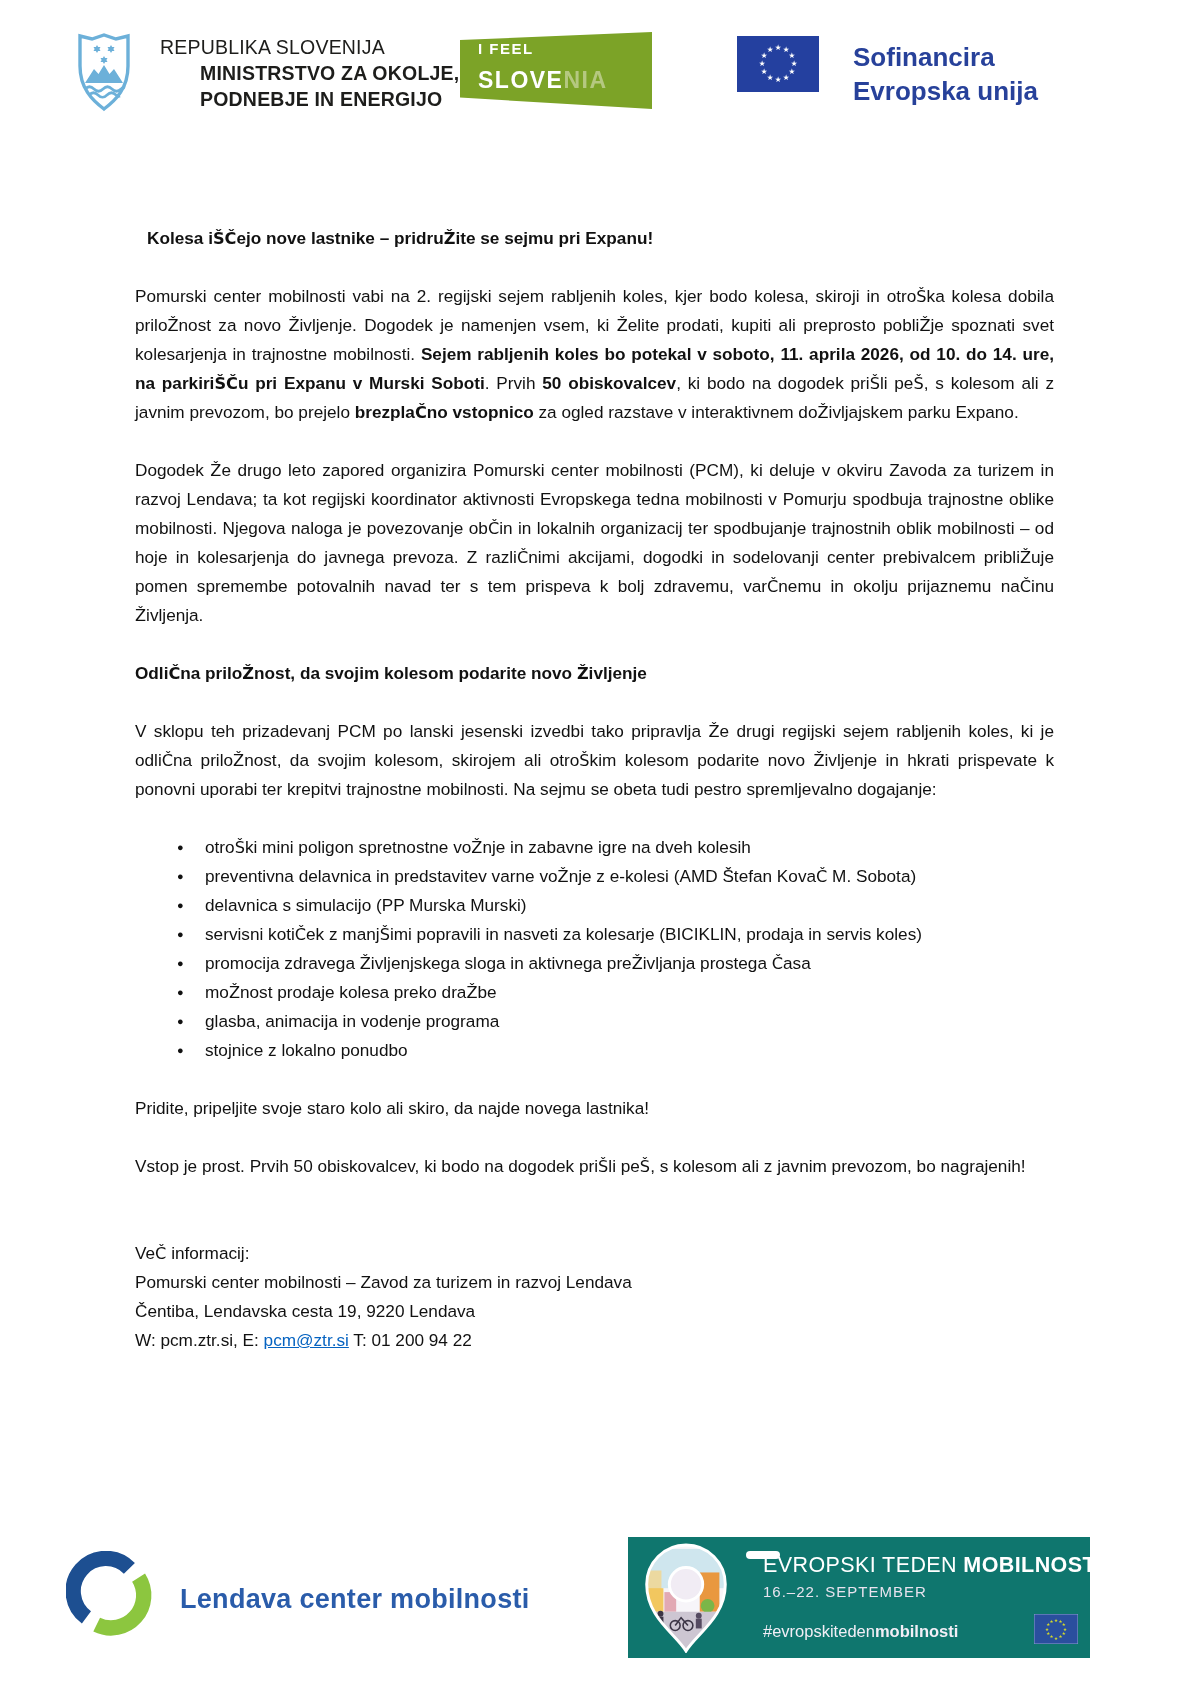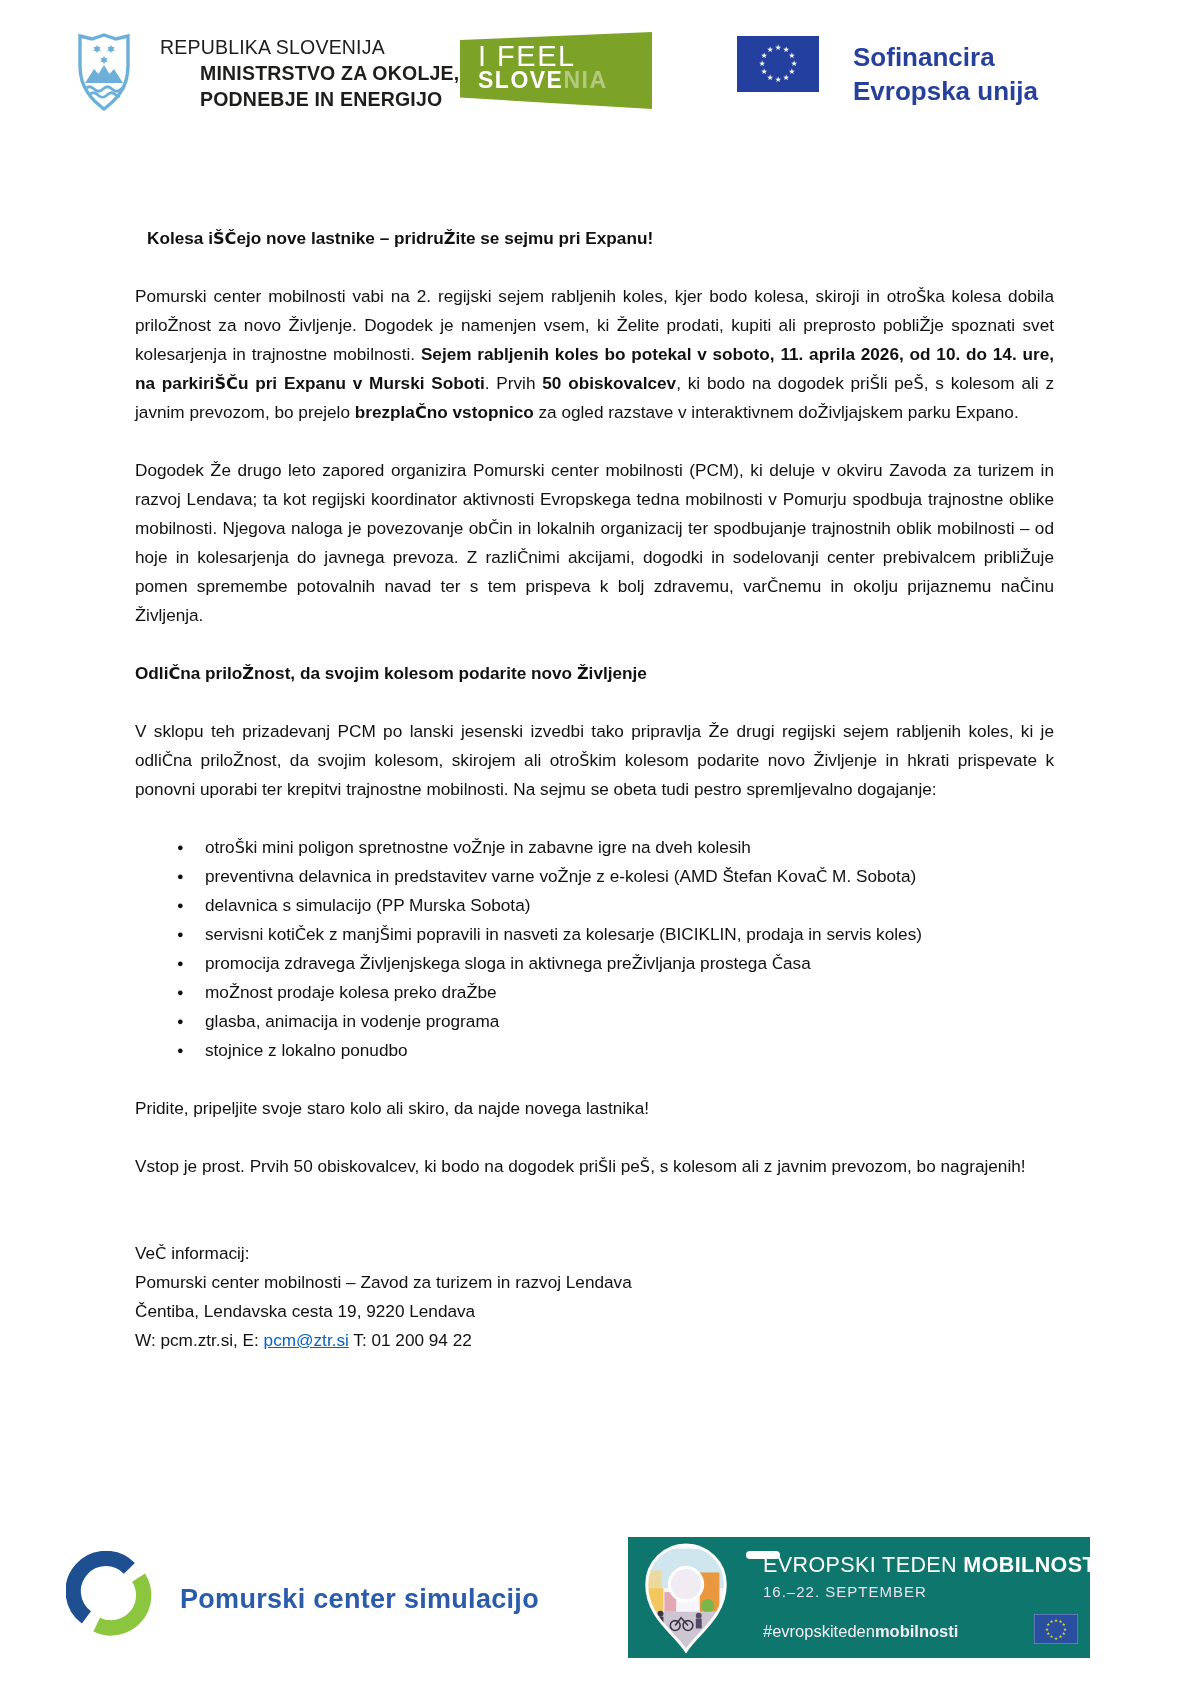--- a/index.html
+++ b/index.html
@@ -6,21 +6,21 @@
   .page{position:relative;width:1200px;height:1695px;background:#fff;overflow:hidden;
         font-family:"Liberation Sans",sans-serif;color:#141414;border-radius:31px;}
 
   
   .gov{position:absolute;left:72px;top:30px;display:flex;gap:24px;align-items:flex-start;}
   .gov-text{font-size:19.5px;line-height:26px;color:#1d1d1b;padding-top:4px;letter-spacing:.2px;}
   .gov-text .l2,.gov-text .l3{font-weight:bold;margin-left:40px;}
 
   .ifs{position:absolute;left:460px;top:32px;width:192px;height:81px;background:#7ca327;
        clip-path:polygon(0 10%,100% 0,100% 95%,0 81%);}
-  .ifs .t1{position:absolute;left:18px;top:8px;font-size:29px;font-weight:normal;color:#fff;letter-spacing:1.5px;}
+  .ifs .t1{position:absolute;left:18px;top:8px;font-size:15px;font-weight:bold;color:#fff;letter-spacing:1.5px;}
   .ifs .t2{position:absolute;left:18px;top:35px;font-size:23px;font-weight:bold;color:#fff;letter-spacing:1.5px;}
   .ifs .nia{color:#b5c880;}
 
   .eu{position:absolute;left:737px;top:36px;display:flex;gap:34px;align-items:flex-start;}
   .eu-text{font-size:26px;font-weight:bold;color:#27419a;line-height:34px;padding-top:4px;}
 
   
   .doc{position:absolute;left:135px;top:212px;width:919px;font-size:17.2px;line-height:29px;color:#111;}
   .doc h1{font-size:17.2px;line-height:29px;margin:12px;font-weight:bold;}
   .doc p{margin:29px 0 0;text-align:justify;}
@@ -118,21 +118,21 @@
 
     <p>Dogodek <span class="dg">Ž</span>e drugo leto zapored organizira Pomurski center mobilnosti (PCM), ki deluje v okviru Zavoda za turizem in razvoj Lendava; ta kot regijski koordinator aktivnosti Evropskega tedna mobilnosti v Pomurju spodbuja trajnostne oblike mobilnosti. Njegova naloga je povezovanje ob<span class="dg">Č</span>in in lokalnih organizacij ter spodbujanje trajnostnih oblik mobilnosti – od hoje in kolesarjenja do javnega prevoza. Z razli<span class="dg">Č</span>nimi akcijami, dogodki in sodelovanji center prebivalcem pribli<span class="dg">Ž</span>uje pomen spremembe potovalnih navad ter s tem prispeva k bolj zdravemu, var<span class="dg">Č</span>nemu in okolju prijaznemu na<span class="dg">Č</span>inu <span class="dg">Ž</span>ivljenja.</p>
 
     <p class="sub">Odli<span class="dg">Č</span>na prilo<span class="dg">Ž</span>nost, da svojim kolesom podarite novo <span class="dg">Ž</span>ivljenje</p>
 
     <p>V sklopu teh prizadevanj PCM po lanski jesenski izvedbi tako pripravlja <span class="dg">Ž</span>e drugi regijski sejem rabljenih koles, ki je odli<span class="dg">Č</span>na prilo<span class="dg">Ž</span>nost, da svojim kolesom, skirojem ali otro<span class="dg">Š</span>kim kolesom podarite novo <span class="dg">Ž</span>ivljenje in hkrati prispevate k ponovni uporabi ter krepitvi trajnostne mobilnosti. Na sejmu se obeta tudi pestro spremljevalno dogajanje:</p>
 
     <ul>
       <li>otro<span class="dg">Š</span>ki mini poligon spretnostne vo<span class="dg">Ž</span>nje in zabavne igre na dveh kolesih</li>
       <li>preventivna delavnica in predstavitev varne vo<span class="dg">Ž</span>nje z e-kolesi (AMD Štefan Kova<span class="dg">Č</span> M. Sobota)</li>
-      <li>delavnica s simulacijo (PP Murska Sobota)</li>
+      <li>delavnica s simulacijo (PP Murska Murski)</li>
       <li>servisni koti<span class="dg">Č</span>ek z manj<span class="dg">Š</span>imi popravili in nasveti za kolesarje (BICIKLIN, prodaja in servis koles)</li>
       <li>promocija zdravega <span class="dg">Ž</span>ivljenjskega sloga in aktivnega pre<span class="dg">Ž</span>ivljanja prostega <span class="dg">Č</span>asa</li>
       <li>mo<span class="dg">Ž</span>nost prodaje kolesa preko dra<span class="dg">Ž</span>be</li>
       <li>glasba, animacija in vodenje programa</li>
       <li>stojnice z lokalno ponudbo</li>
     </ul>
 
     <p>Pridite, pripeljite svoje staro kolo ali skiro, da najde novega lastnika!</p>
 
     <p>Vstop je prost. Prvih 50 obiskovalcev, ki bodo na dogodek pri<span class="dg">Š</span>li pe<span class="dg">Š</span>, s kolesom ali z javnim prevozom, bo nagrajenih!</p>
@@ -145,21 +145,21 @@
     </div>
   </div>
 
   <div class="pcm">
     <span>
       <svg width="92" height="92" viewBox="0 0 90 90">
         <path d="M20,65 A32,32 0 1 1 62,17" fill="none" stroke="#1d4f91" stroke-width="15"></path>
         <path d="M71,26 A32,32 0 0 1 30,72" fill="none" stroke="#8cc63f" stroke-width="15"></path>
       </svg>
     </span>
-    <span class="pcm-label">Pomurski center simulacijo</span>
+    <span class="pcm-label">Lendava center mobilnosti</span>
   </div>
 
   <div class="banner">
     <div class="cloud c1"></div>
     <div class="cloud c2"></div>
 
     <span class="pin">
       <svg width="88" height="110" viewBox="0 0 88 112">
         <defs>
             <clipPath id="pinc">

